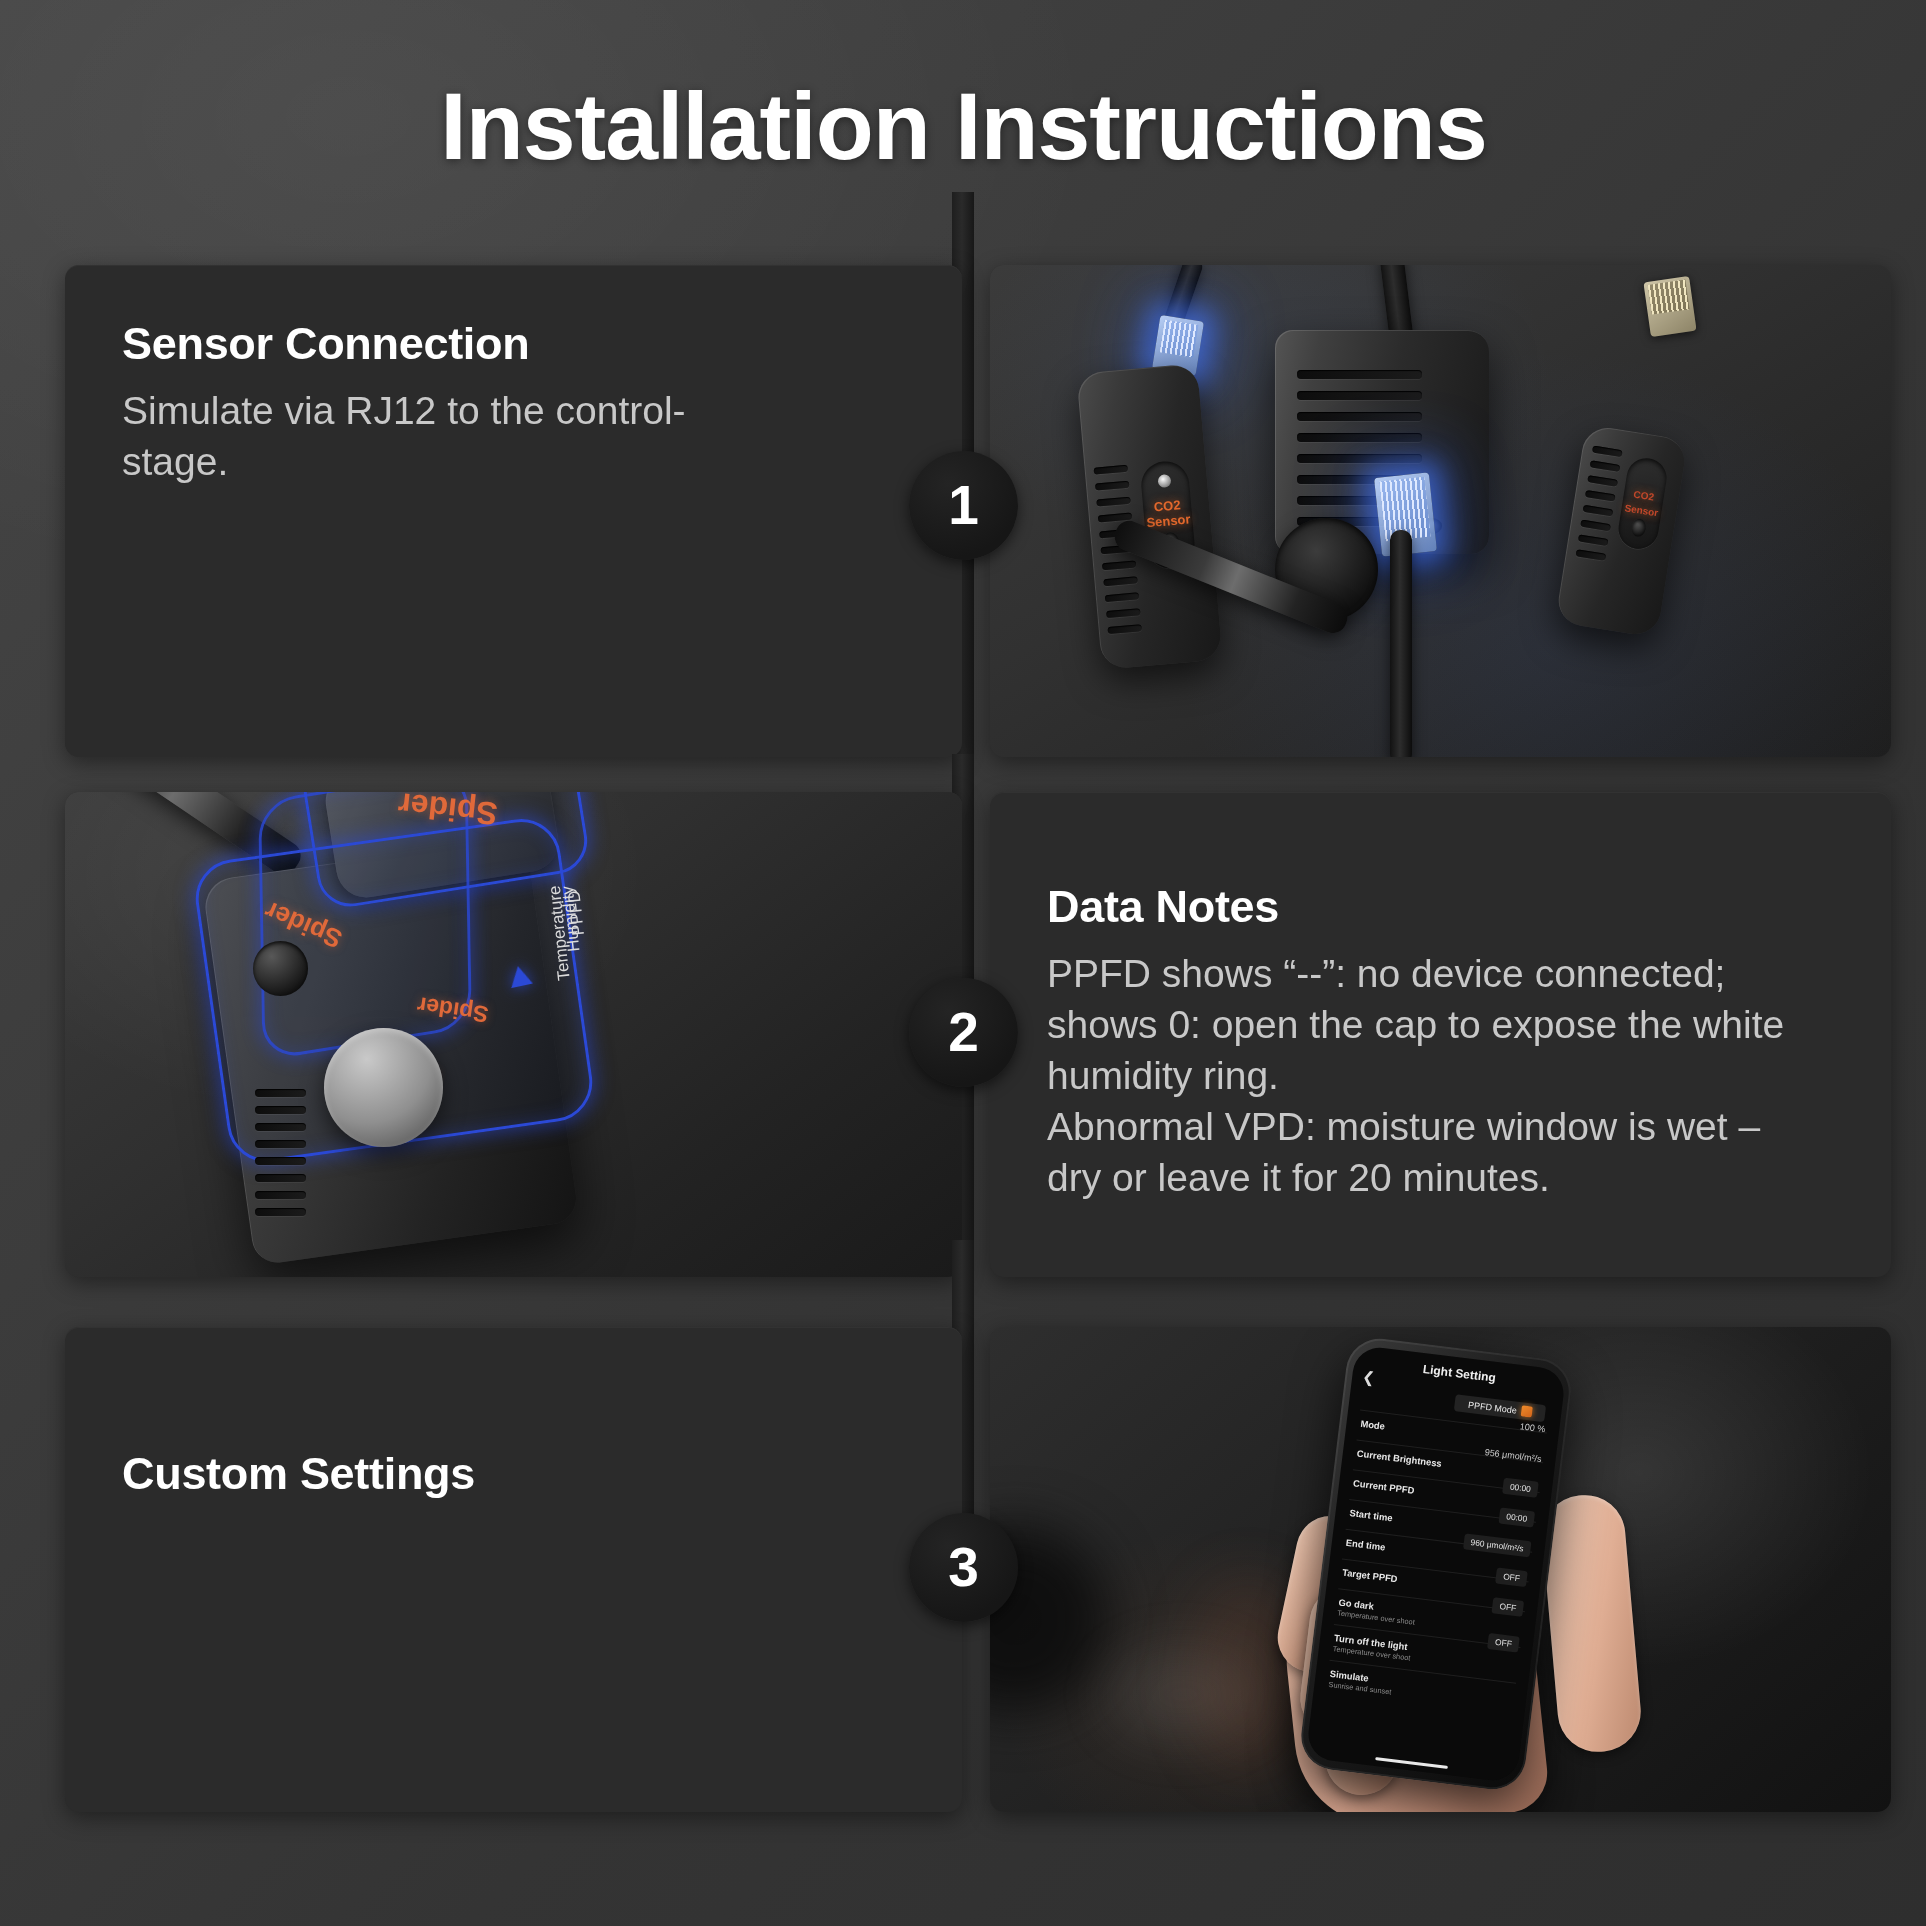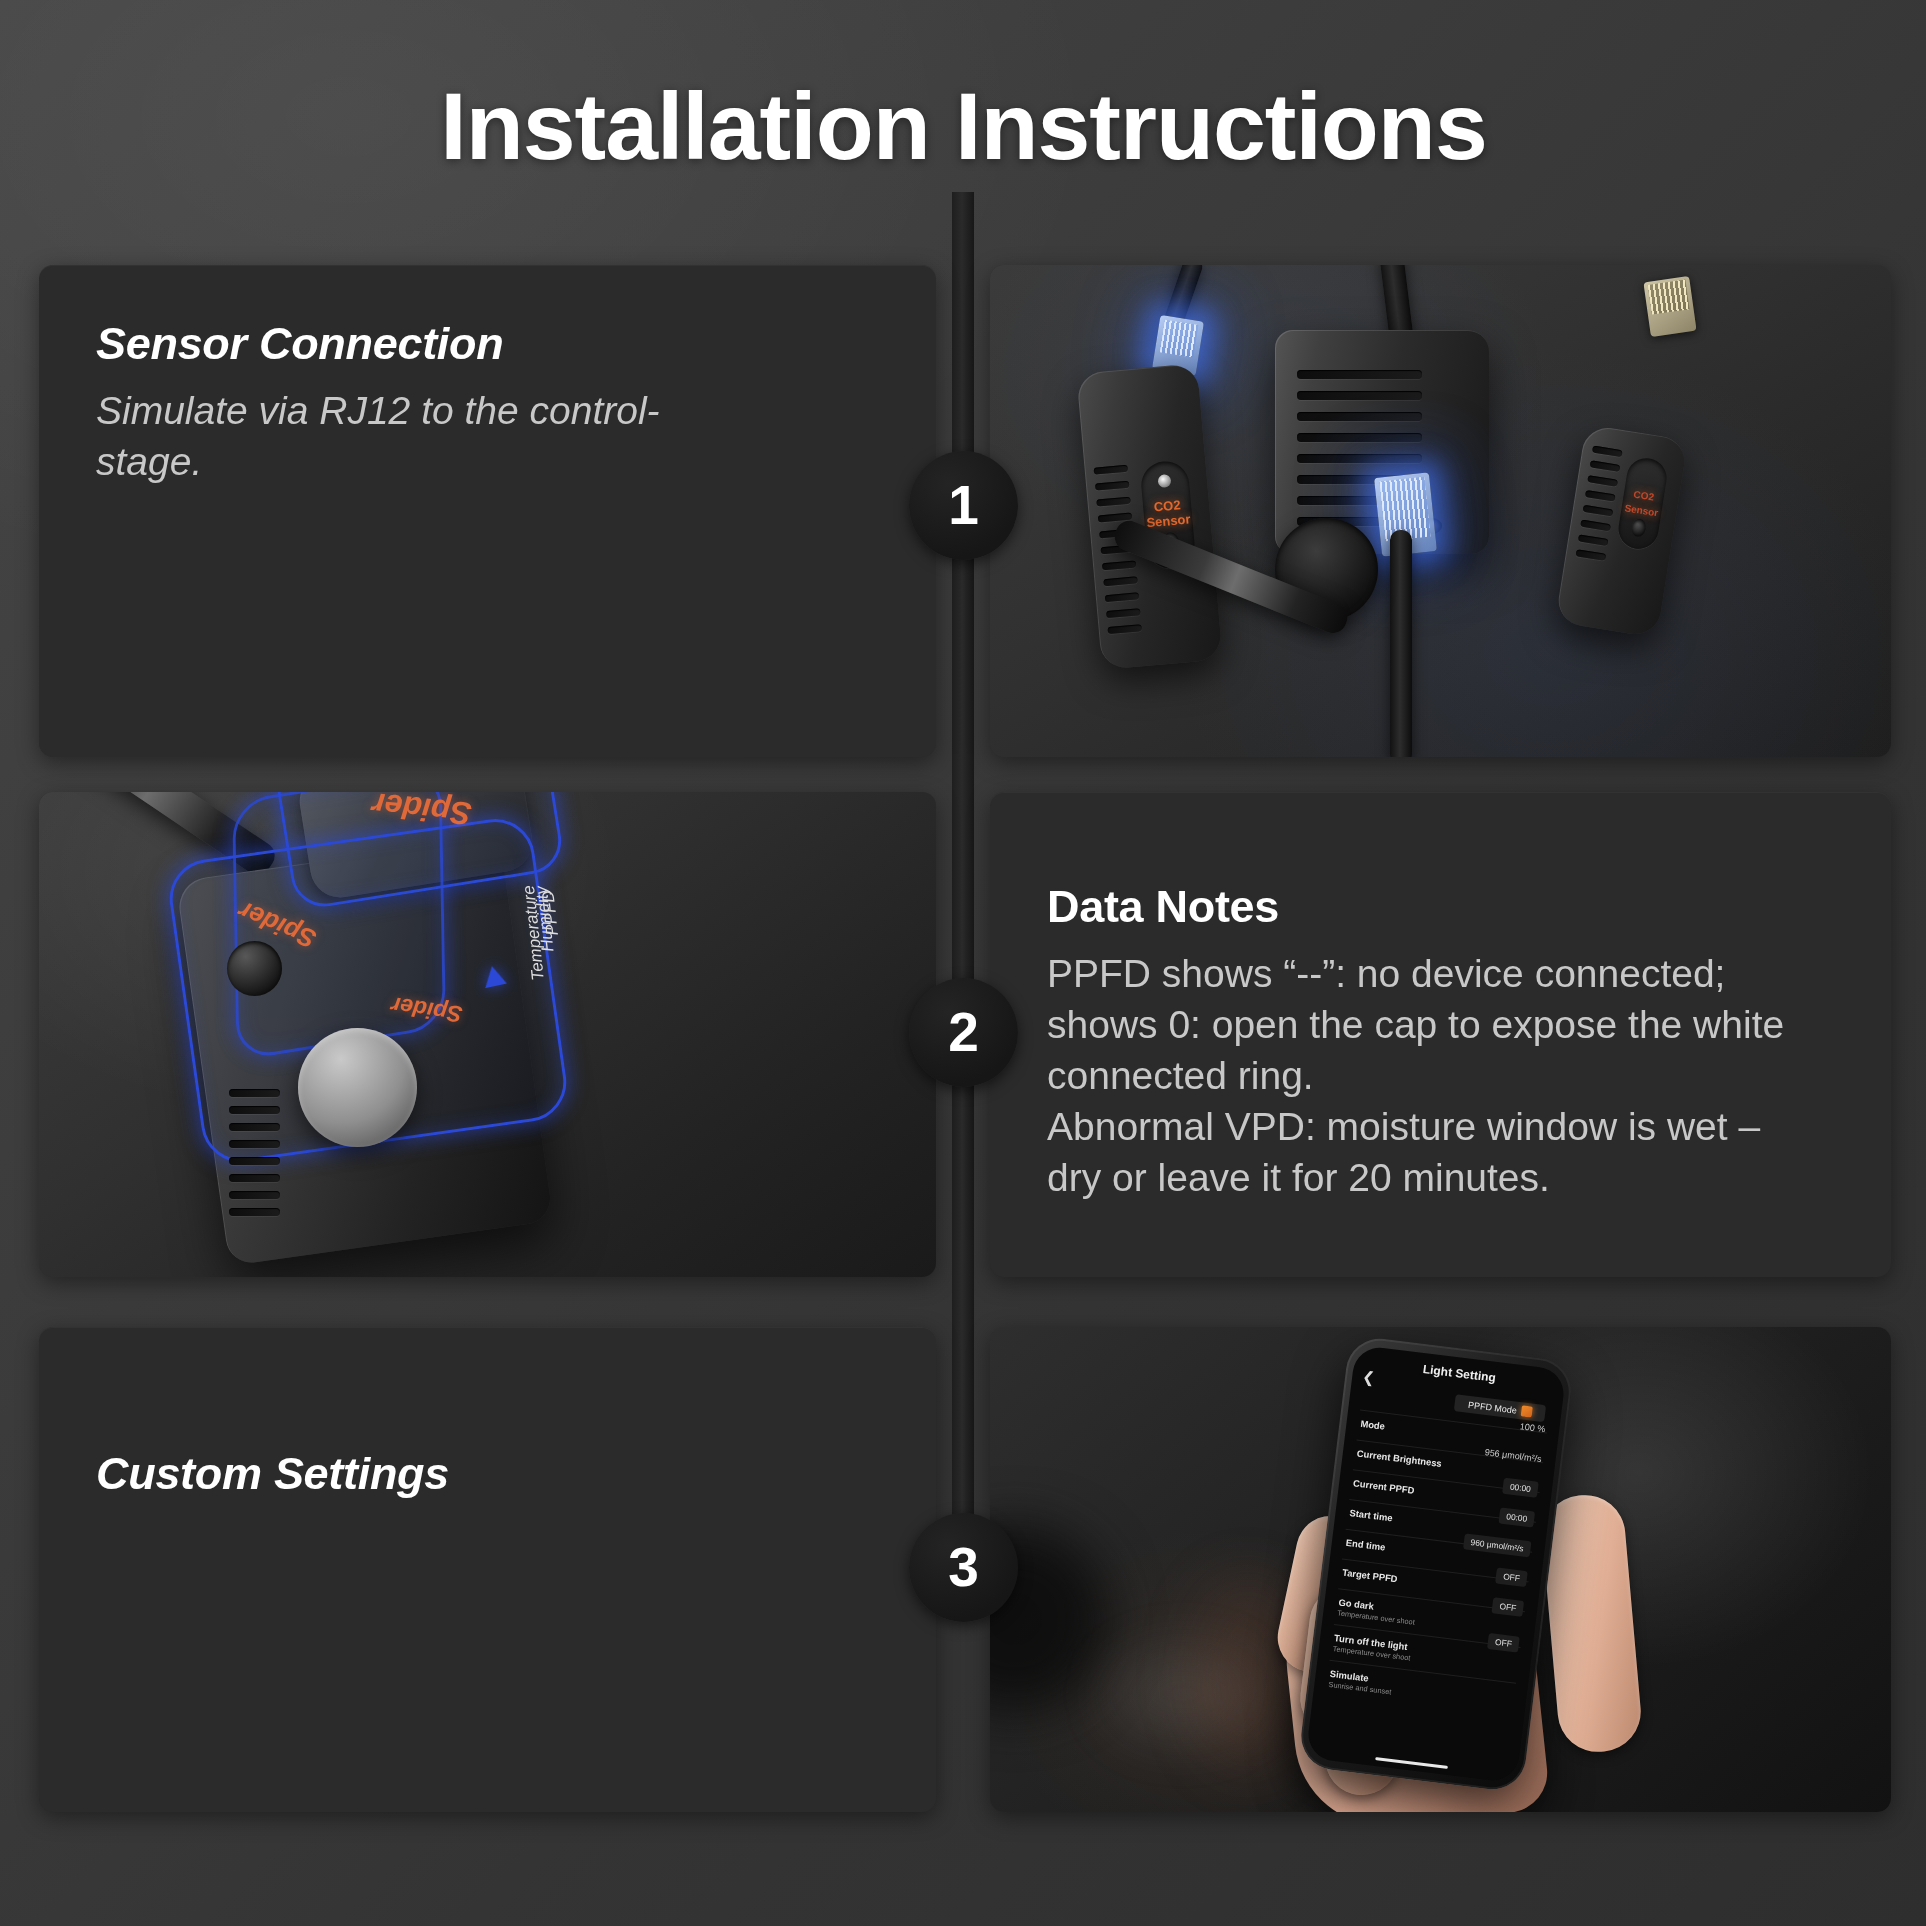--- a/index.html
+++ b/index.html
@@ -29,21 +29,21 @@
   
   .row{ position:absolute; left:0; width:1927px; }
   .card{
     position:absolute; top:0;
     border-radius:14px;
     background:#2b2b2b;
     box-shadow:0 6px 22px rgba(0,0,0,.42), inset 0 1px 0 rgba(255,255,255,.035);
     overflow:hidden;
   }
   .card.text{ padding:51px 57px; }
-  .card.left { left:39px;  width:897px;font-style:italic; }
+  .card.left { left:65px;  width:897px; }
   .card.right{ left:990px; width:901px; }
 
   .card-h{
     font-size:45px; line-height:55px; font-weight:bold; color:#fff;
     margin-bottom:14px; letter-spacing:-0.3px;
   }
   .card-b{
     font-size:39px; line-height:51px; color:#c8c8c8; font-weight:normal;
   }
   .card-b .ln{ display:block; white-space:nowrap; }
@@ -402,21 +402,21 @@
           <i style="height:8px"></i>
       </div>
     </div>
   </div>
 
   <div class="card text right" style="height:485px;padding-top:87px">
     <div class="card-h">Data Notes</div>
     <div class="card-b">
       <span class="ln">PPFD shows “--”: no device connected;</span>
       <span class="ln">shows 0: open the cap to expose the white</span>
-      <span class="ln">connected ring.</span>
+      <span class="ln">humidity ring.</span>
       <span class="ln">Abnormal VPD: moisture window is wet –</span>
       <span class="ln">dry or leave it for 20 minutes.</span>
     </div>
   </div>
 
   <div class="badge" style="top:186px">2</div>
 </div>
 
 <div class="row" style="top:1327px;height:485px">
 

